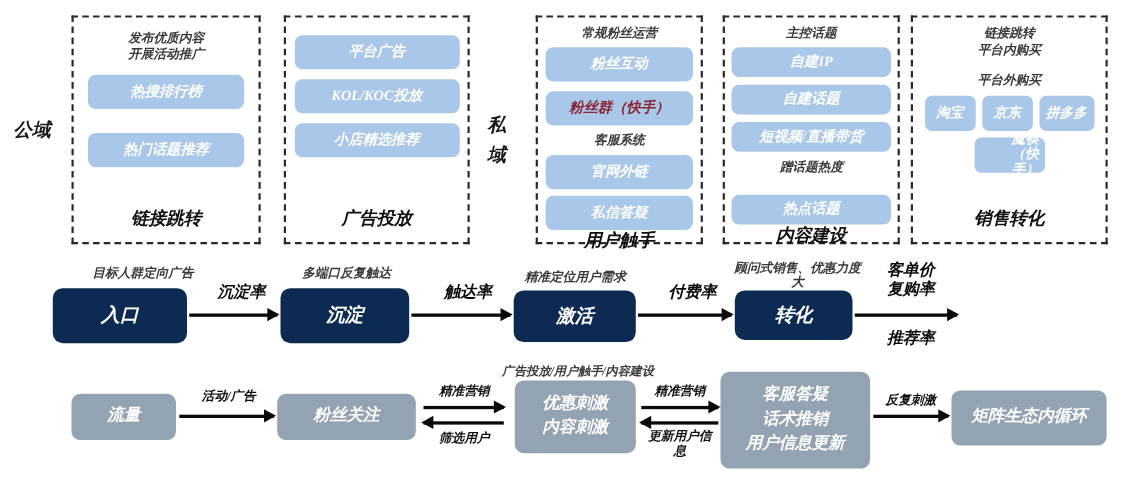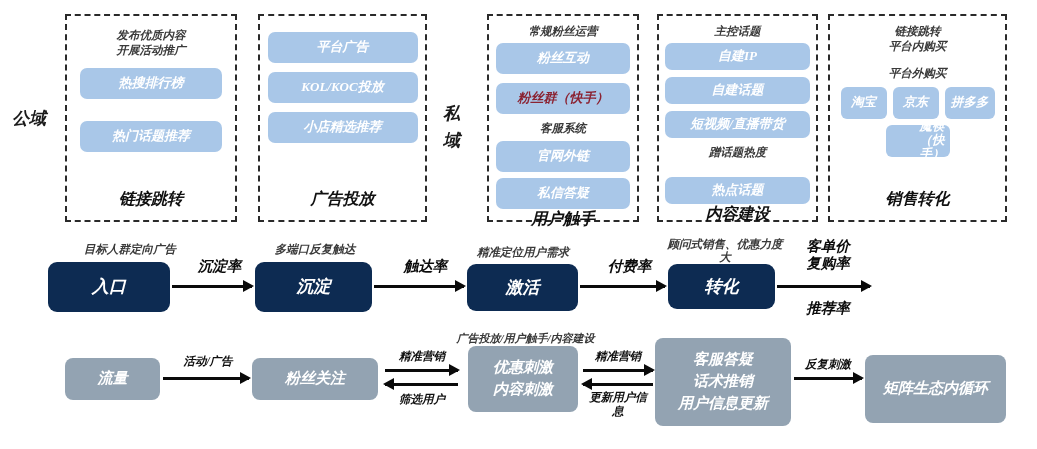--- a/index.html
+++ b/index.html
@@ -146,21 +146,21 @@
 
   <div class="lnote" style="left:428px; width:195px; top:331px;">广告投放/用户触手/内容建设</div>
 
   <div class="gray" style="left:65px; top:358px; width:95px; height:42px;">流量</div>
   <div class="gray" style="left:252px; top:358px; width:126px; height:42px;">粉丝关注</div>
   <div class="gray" style="left:468px; top:346px; width:110px; height:66px;">优惠刺激
 内容刺激</div>
   <div class="gray" style="left:655px; top:338px; width:136px; height:88px;">客服答疑
 话术推销
 用户信息更新</div>
-  <div class="gray" style="left:865px; top:355px; width:141px; height:68px;">矩阵生态内循环</div>
+  <div class="gray" style="left:865px; top:355px; width:141px; height:50px;">矩阵生态内循环</div>
 
   <div class="ar" style="left:163px; top:377px; width:86px;"></div>
   <div class="alabel" style="left:168px; width:80px; top:354px;">活动/广告</div>
 
   <div class="ar" style="left:385px; top:369px; width:73px;"></div>
   <div class="ar left" style="left:385px; top:383px; width:73px;"></div>
   <div class="alabel" style="left:383px; width:78px; top:349px;">精准营销</div>
   <div class="alabel" style="left:383px; width:78px; top:392px;">筛选用户</div>
 
   <div class="ar" style="left:583px; top:369px; width:70px;"></div>

